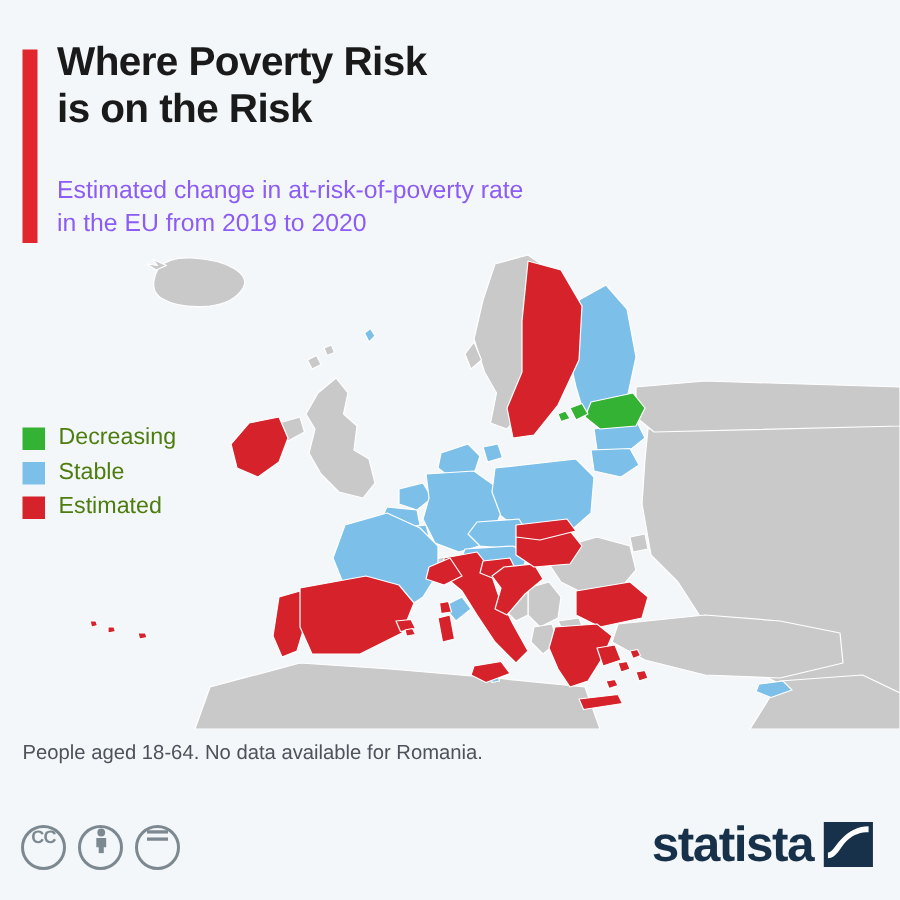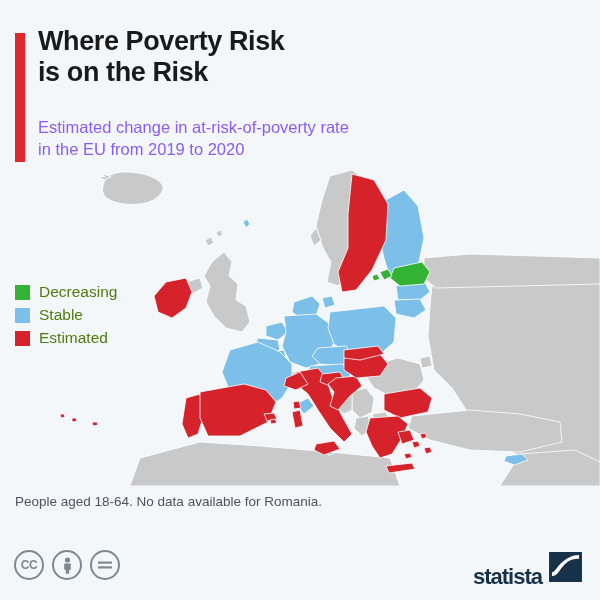--- a/index.html
+++ b/index.html
@@ -32,29 +32,29 @@
   .swatch{width:15px;height:15px;margin-right:9px;flex:none;}
   .legend-label{font-size:15.5px;color:#4d7c0f;line-height:1;}
   
   .footnote{
     position:absolute;left:15px;top:492px;width:470px;
     font-size:13.5px;line-height:1.55;color:#4d535b;
   }
   .cc-icons{position:absolute;left:14px;top:550px;display:flex;gap:8px;}
   .cc-circle{
     width:30px;height:30px;border-radius:50%;border:2px solid #7d8991;
-    display:flex;align-items:center;justify-content:center;
+    display:flex;align-items:flex-start;justify-content:center;
     color:#7d8991;box-sizing:border-box;
   }
   .cc-circle span{font-size:12px;font-weight:bold;letter-spacing:-0.5px;line-height:1;}
   .statista{
     position:absolute;right:18px;top:546px;display:flex;align-items:center;gap:7px;
   }
   .statista-word{
-    font-size:22px;font-weight:bold;color:#18314a;letter-spacing:-1px;line-height:1;margin-top:20px;
+    font-size:33px;font-weight:bold;color:#18314a;letter-spacing:-1px;line-height:1;
   }
   .statista-mark{width:33px;height:30px;}
 </style>
 </head>
 <body>
 
 <div class="accent-bar"></div>
 
 <div class="title">
   <div>Where Poverty Risk</div>

